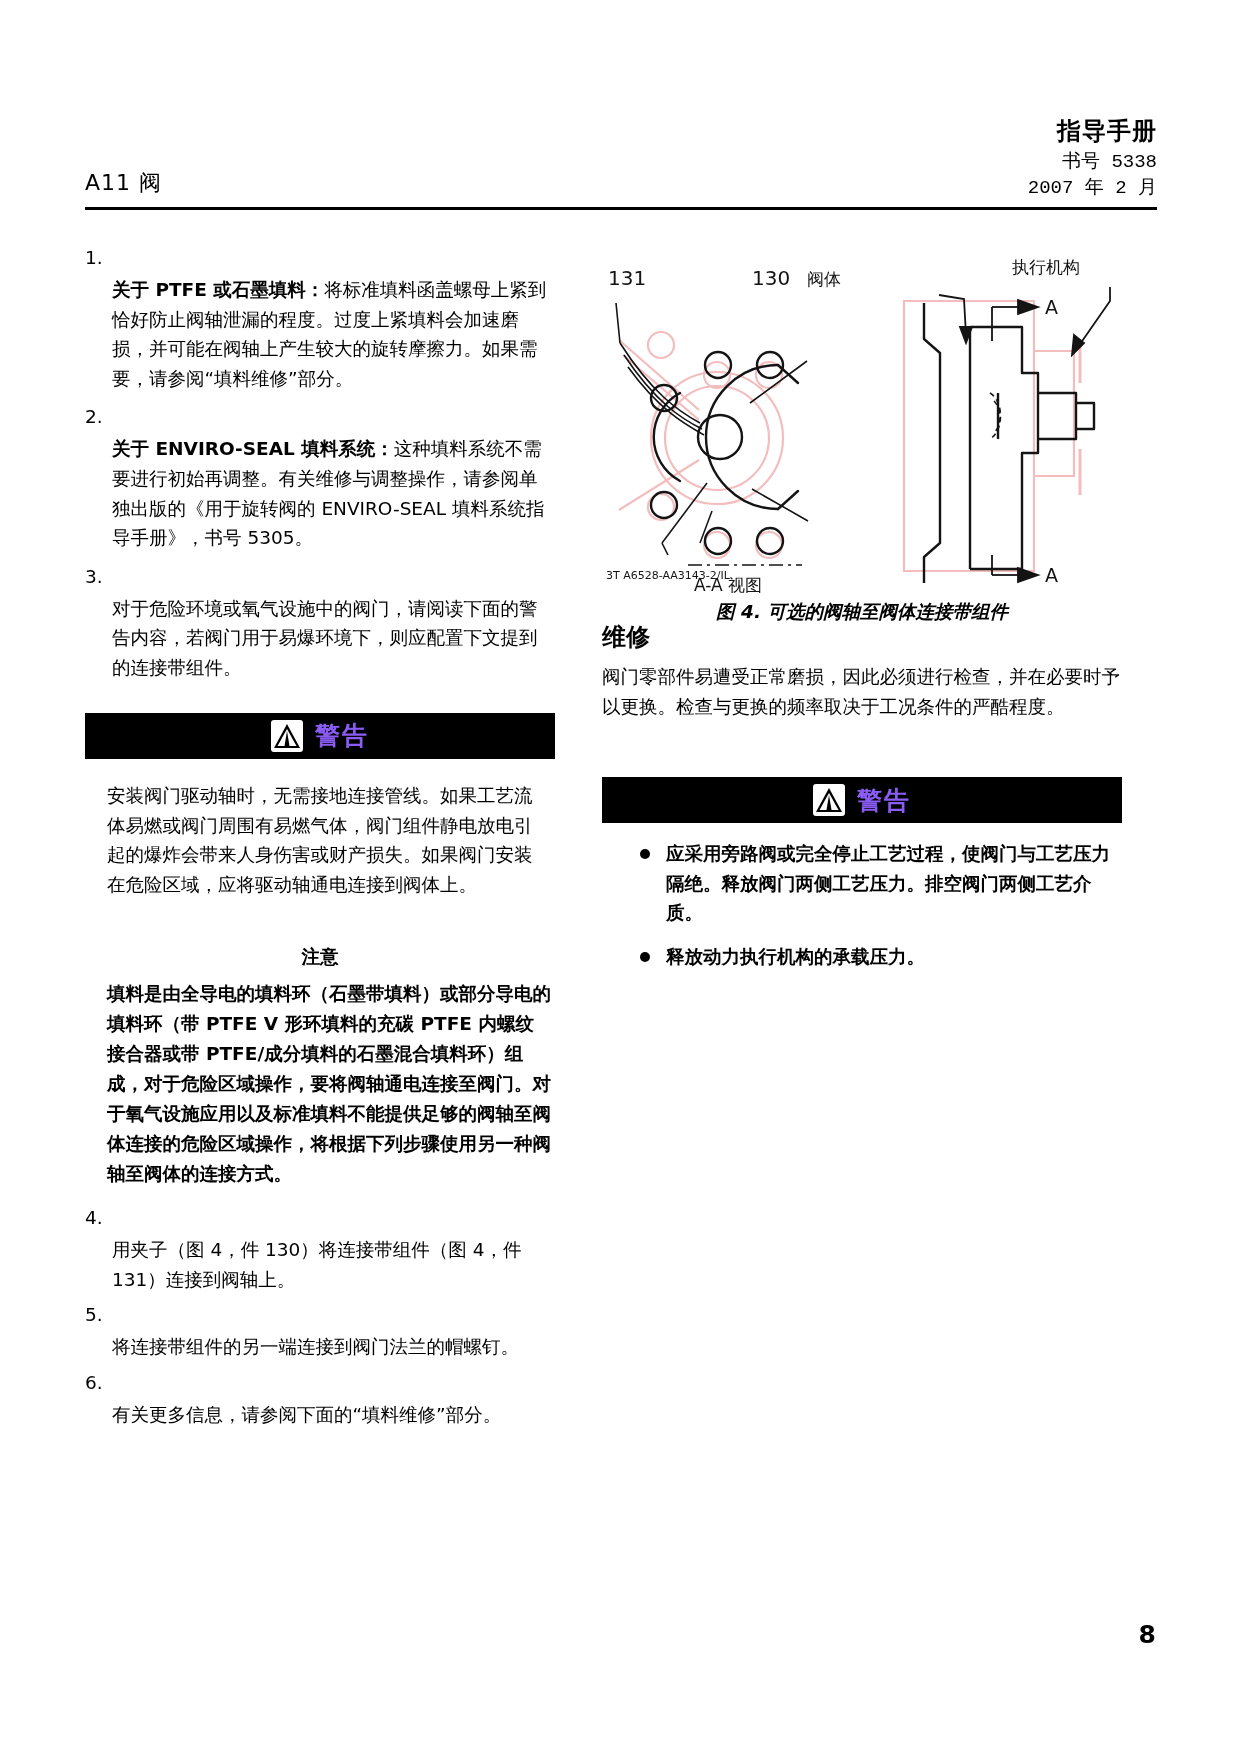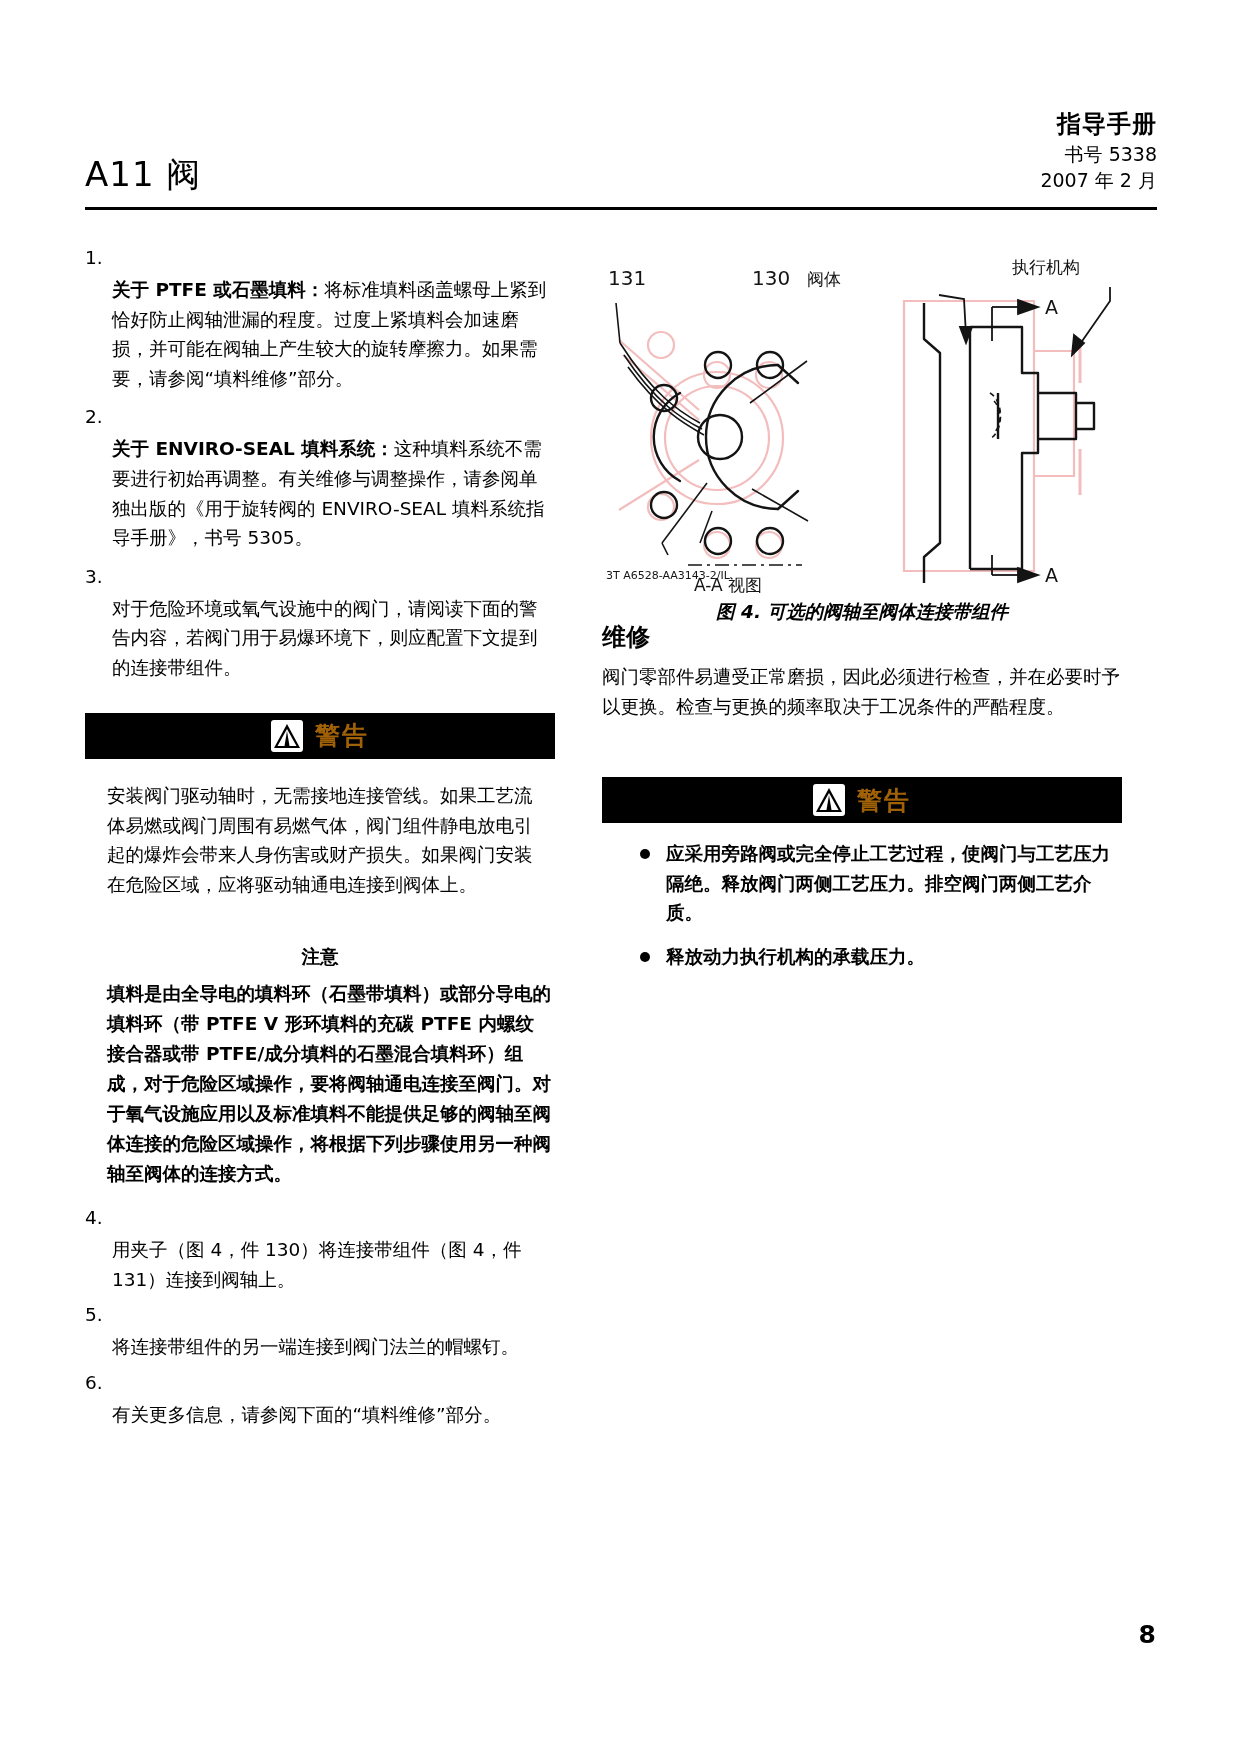--- a/index.html
+++ b/index.html
@@ -24,32 +24,33 @@
     position: absolute;
     left: 85px;
     top: 108px;
     width: 1072px;
     height: 96px;
   }
   .header-left {
     position: absolute;
     left: 0;
     bottom: 6px;
-    font-size: 34px;
+    font-size: 22px;
     font-weight: 400;
     letter-spacing: 1px;
     white-space: nowrap;
     text-align: center;
   }
   .header-right {
     position: absolute;
     right: 0;
-    top: 0;
+    top: 8px;
     text-align: right;
     line-height: 1.38;
+    font-family: Liberation Mono, monospace;
   }
   .hdr-manual {
     font-size: 24px;
     font-weight: bold;
     letter-spacing: 1px;
   }
   .hdr-book, .hdr-date {
     font-size: 19px;
     font-weight: normal;
   }
@@ -111,21 +112,21 @@
     justify-content: center;
     margin: 30px 0 0 0;
   }
   .warn-bar .tri {
     width: 32px;
     height: 32px;
     margin-right: 12px;
     flex: 0 0 32px;
   }
   .warn-bar .wtext {
-    color: #a16207;
+    color: #8b5cf6;
     font-size: 25px;
     font-weight: bold;
     letter-spacing: 2px;
     line-height: 1;
   }
 
   .warn-body {
     font-size: 18.5px;
     font-weight: normal;
     line-height: 1.62;

